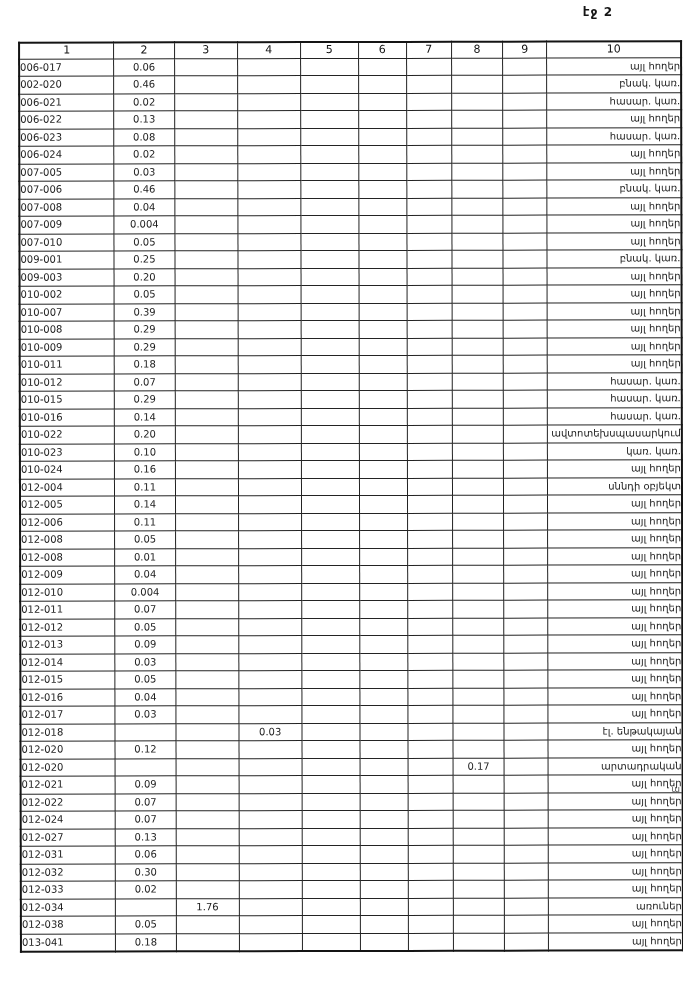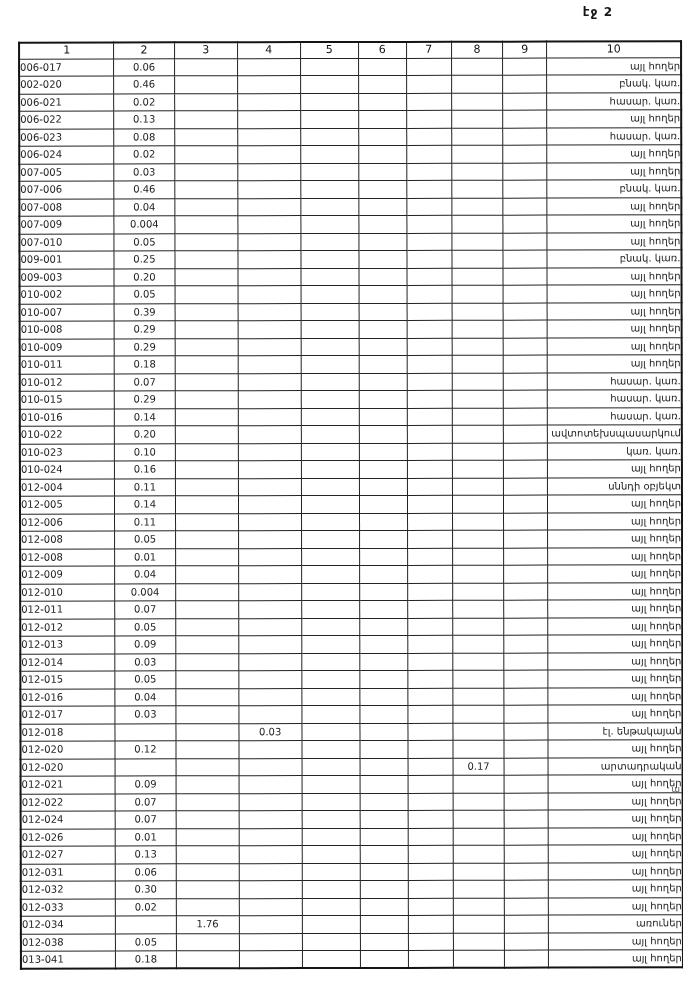--- a/index.html
+++ b/index.html
@@ -597,32 +597,20 @@
         <td class="c3"></td>
         <td class="c4"></td>
         <td class="c5"></td>
         <td class="c6"></td>
         <td class="c7"></td>
         <td class="c8"></td>
         <td class="c9"></td>
         <td class="c10">այլ հողեր</td>
       </tr>
       <tr>
-        <td class="c1">012-026</td>
-        <td class="c2">0.01</td>
-        <td class="c3"></td>
-        <td class="c4"></td>
-        <td class="c5"></td>
-        <td class="c6"></td>
-        <td class="c7"></td>
-        <td class="c8"></td>
-        <td class="c9"></td>
-        <td class="c10">այլ հողեր</td>
-      </tr>
-      <tr>
         <td class="c1">012-027</td>
         <td class="c2">0.13</td>
         <td class="c3"></td>
         <td class="c4"></td>
         <td class="c5"></td>
         <td class="c6"></td>
         <td class="c7"></td>
         <td class="c8"></td>
         <td class="c9"></td>
         <td class="c10">այլ հողեր</td>

